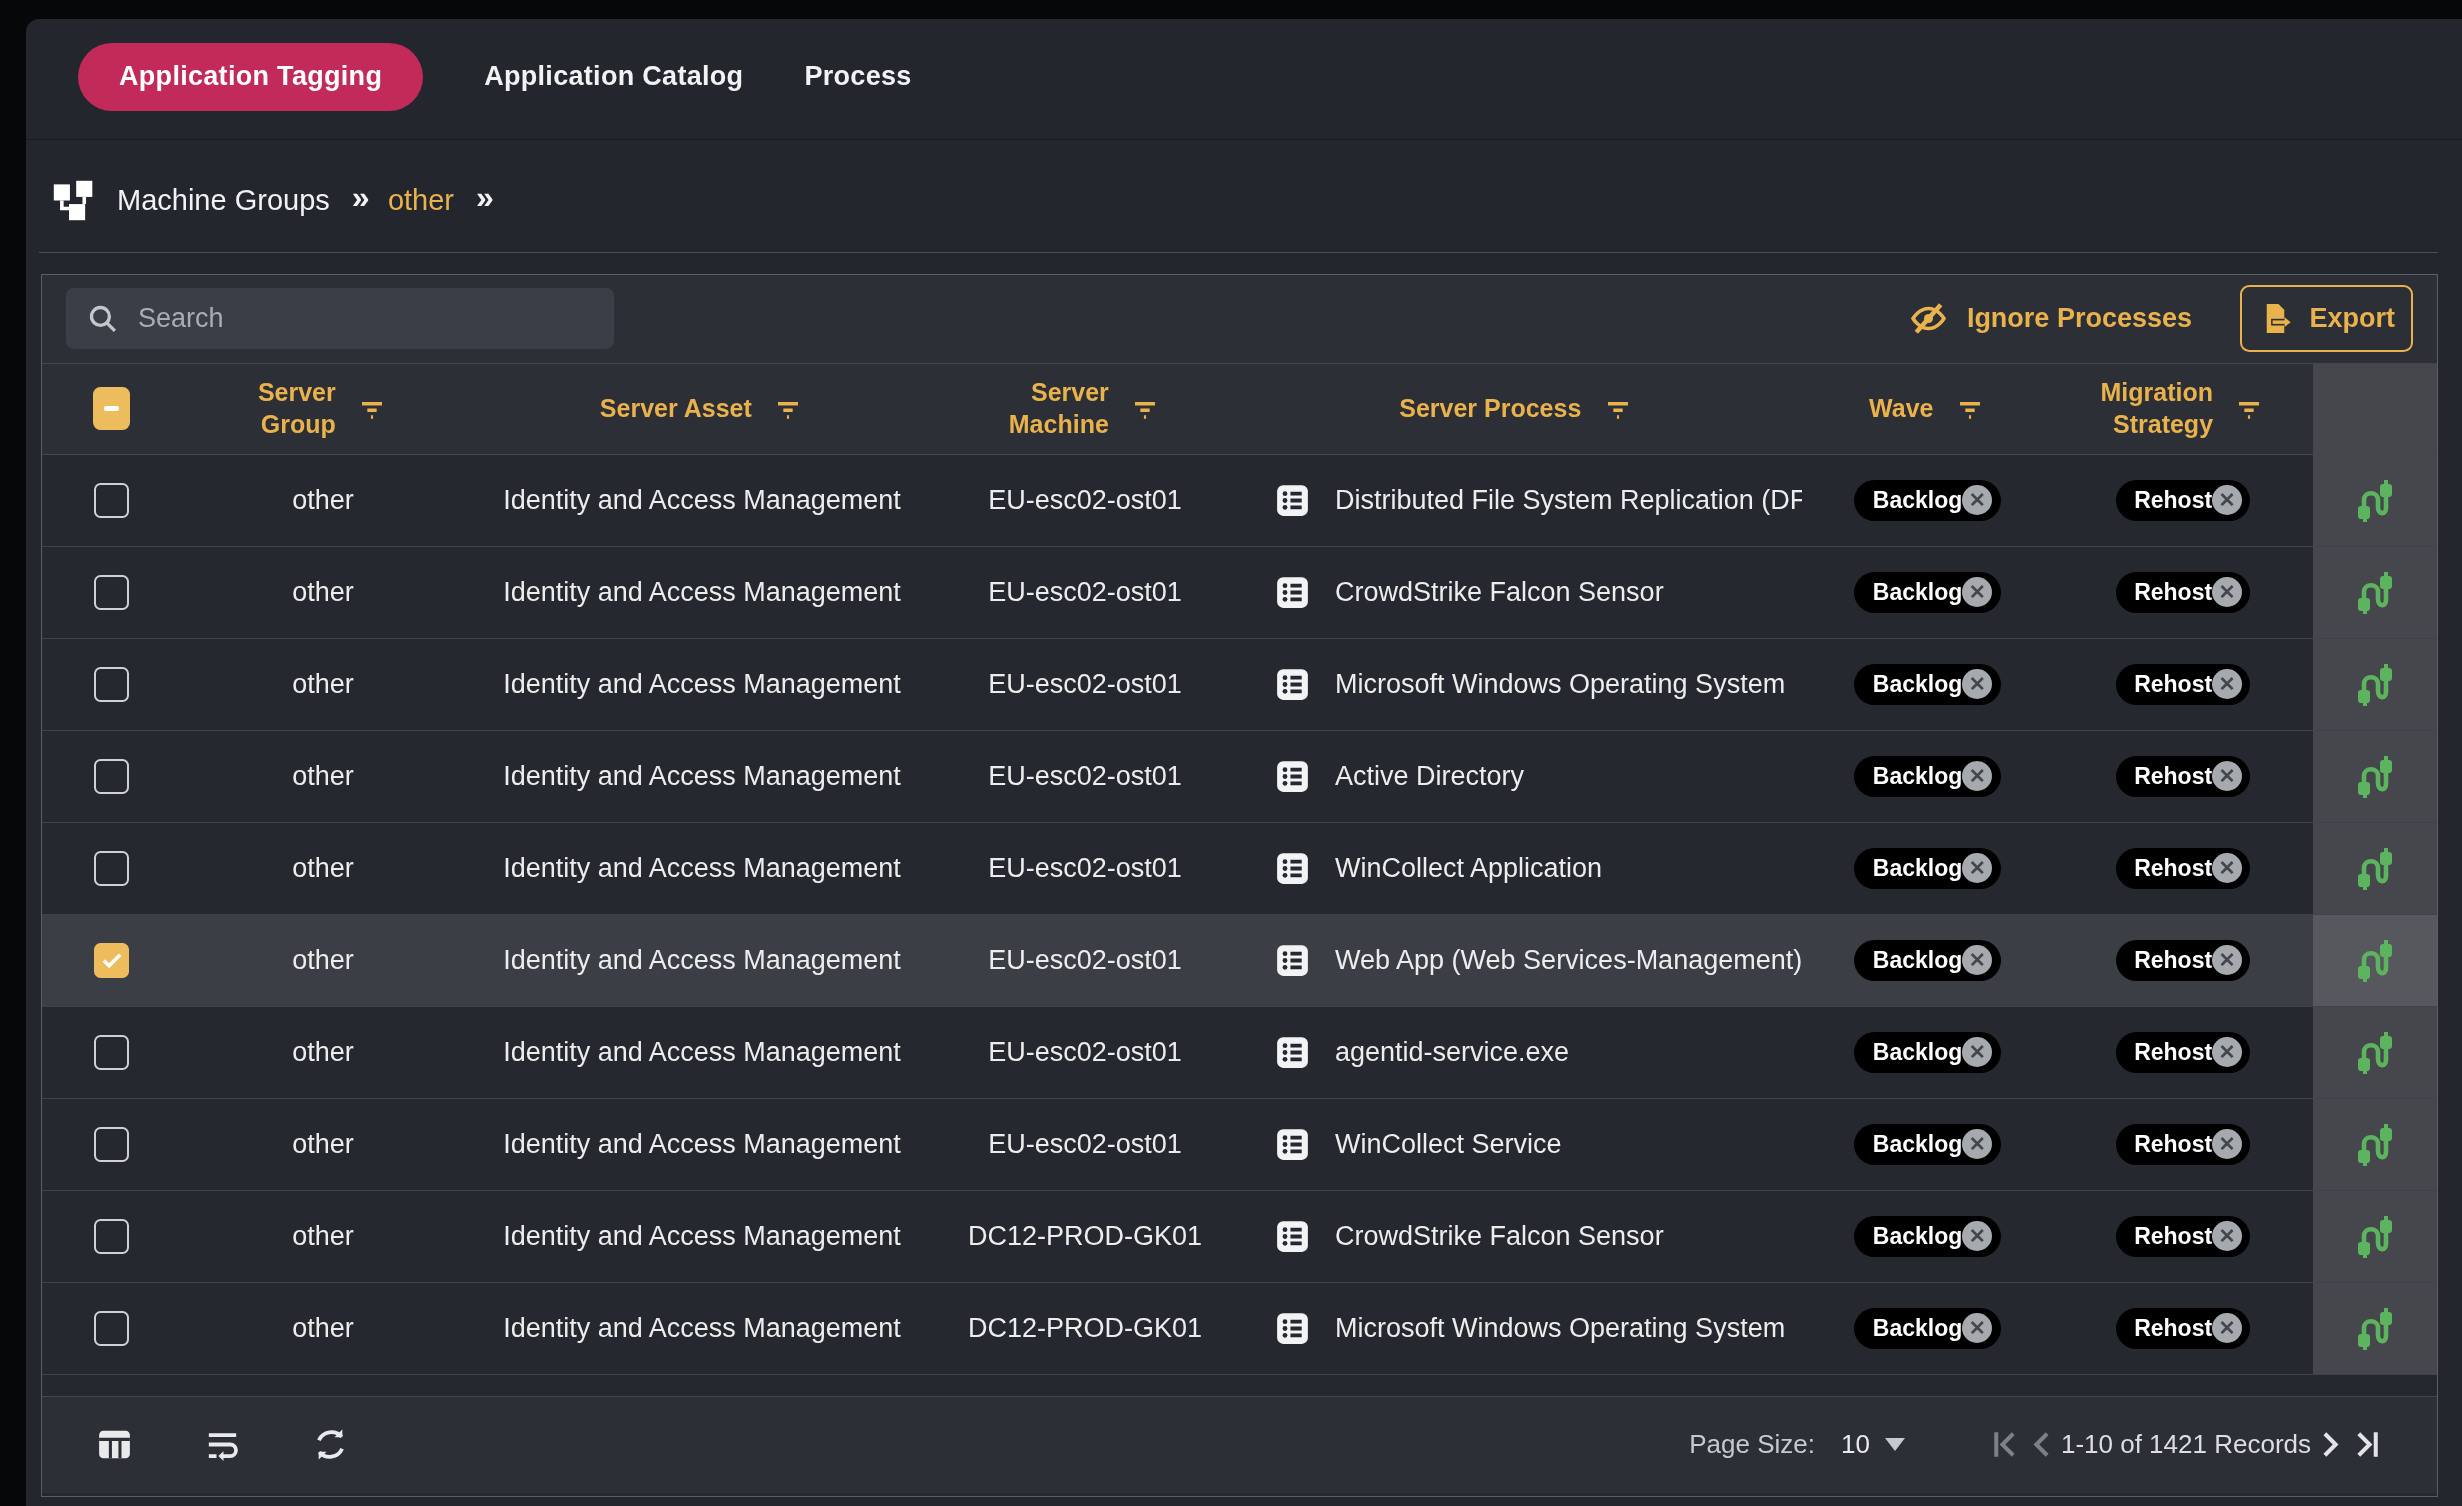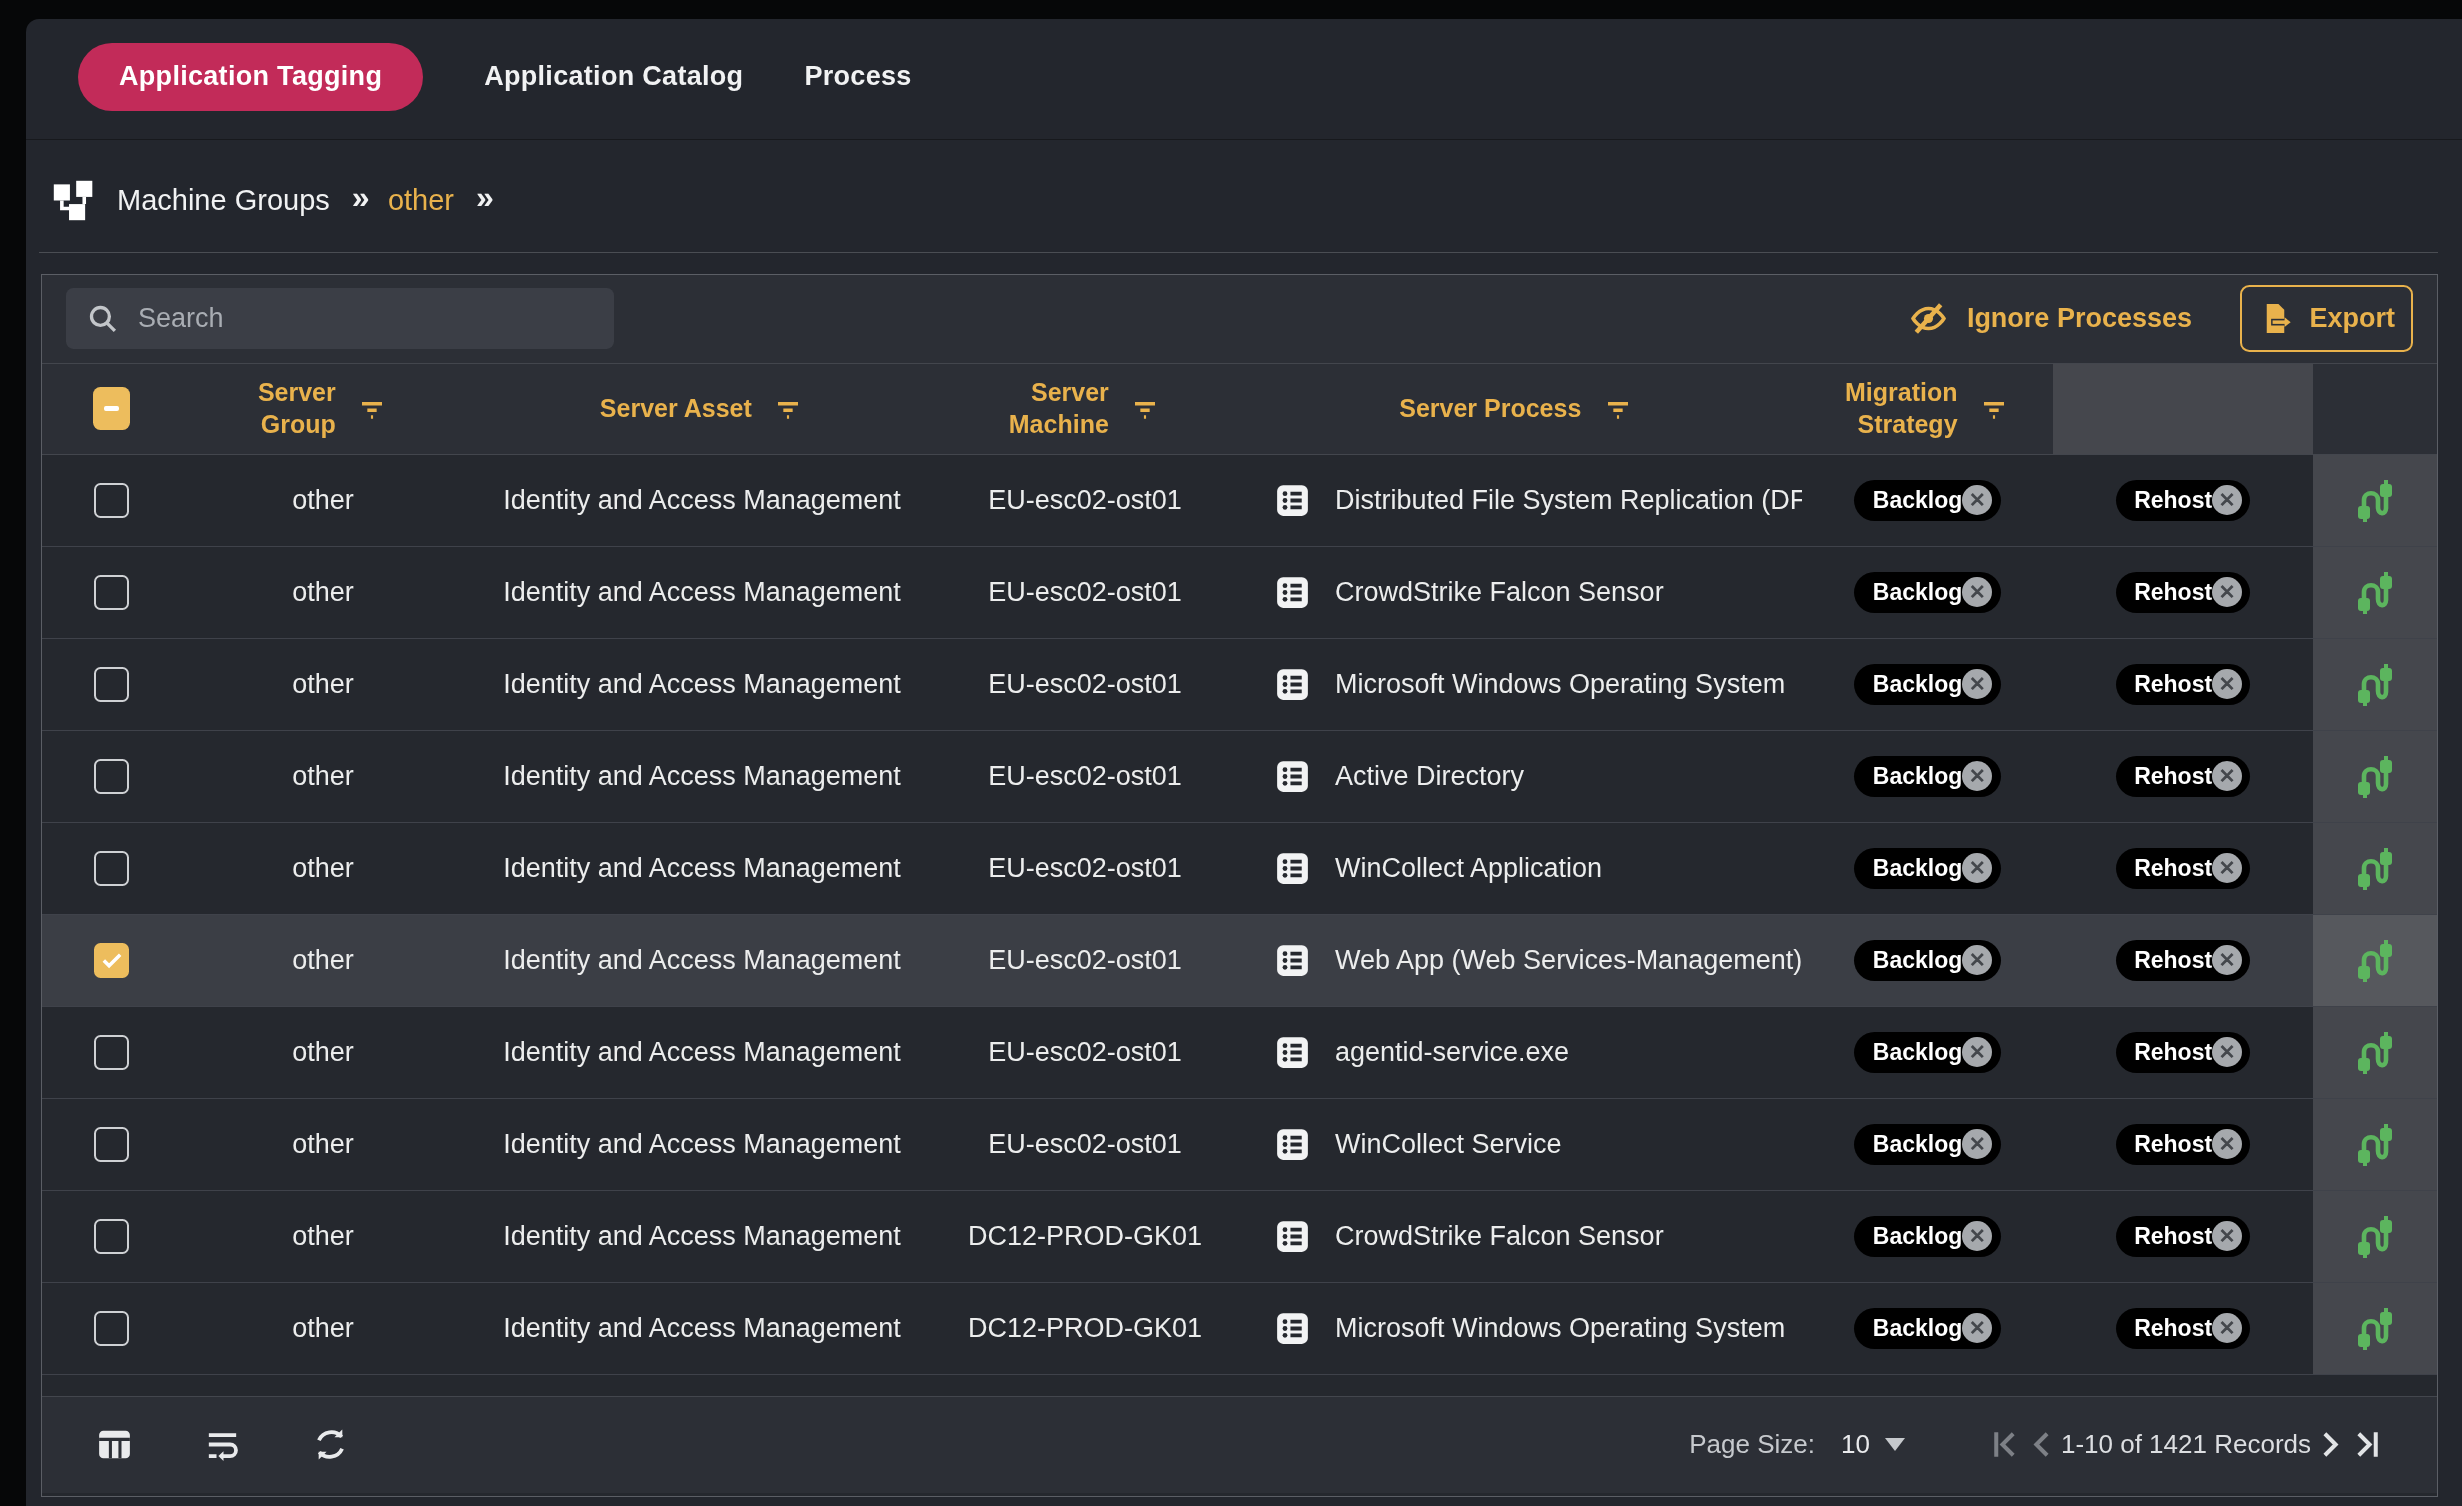--- a/index.html
+++ b/index.html
@@ -154,20 +154,26 @@
           </svg>
       </div>
       <div class="hcell">
         <span class="hlabel wrap">Server Machine</span>
         <svg class="filter-icon" viewBox="0 0 24 24" width="32" height="32" stroke="#e9b24c" stroke-width="2.6" fill="none">
             <path d="M4.5 8h15M8.5 13h7M11.2 18h1.6"></path>
           </svg>
       </div>
       <div class="hcell">
         <span class="hlabel">Server Process</span>
+        <svg class="filter-icon" viewBox="0 0 24 24" width="32" height="32" stroke="#e9b24c" stroke-width="2.6" fill="none">
+            <path d="M4.5 8h15M8.5 13h7M11.2 18h1.6"></path>
+          </svg>
+      </div>
+      <div class="hcell">
+        <span class="hlabel">Wave</span>
         <svg class="filter-icon" viewBox="0 0 24 24" width="32" height="32" stroke="#e9b24c" stroke-width="2.6" fill="none">
             <path d="M4.5 8h15M8.5 13h7M11.2 18h1.6"></path>
           </svg>
       </div>
       <div class="hcell">
         <span class="hlabel wrap">Migration Strategy</span>
         <svg class="filter-icon" viewBox="0 0 24 24" width="32" height="32" stroke="#e9b24c" stroke-width="2.6" fill="none">
             <path d="M4.5 8h15M8.5 13h7M11.2 18h1.6"></path>
           </svg>
       </div>

